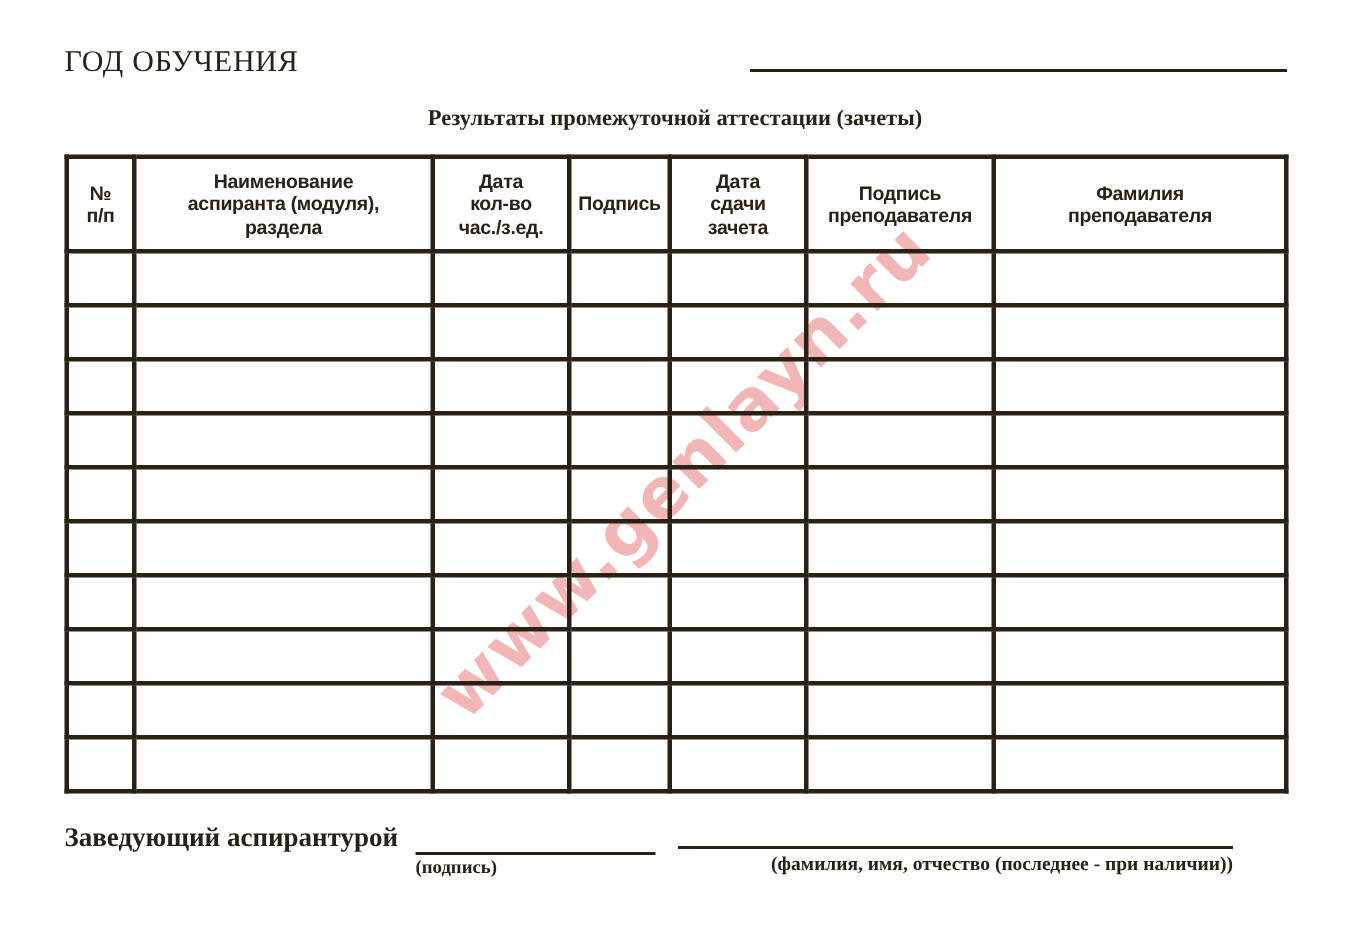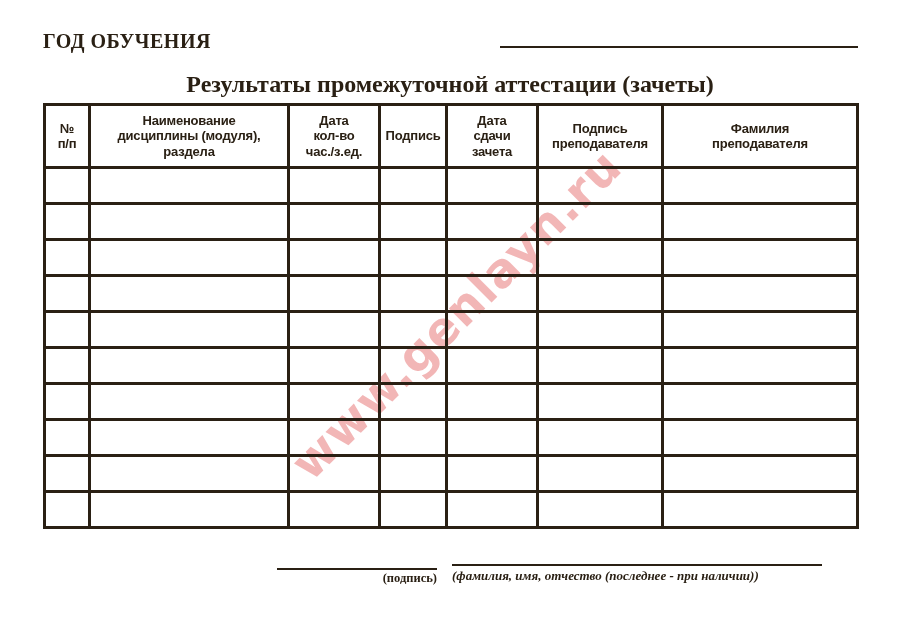--- a/index.html
+++ b/index.html
@@ -7,34 +7,34 @@
     position:relative;
     width:900px; height:630px;
     background:#ffffff;
     overflow:hidden;
     font-family:"Liberation Serif", serif;
     color:#2a2014;
   }
   
   .doc-heading {
     position:absolute; left:43px; top:30px;
-    font-size:20px; font-weight:bold; letter-spacing:0.5px;
+    font-size:20px; font-weight:normal; letter-spacing:0.5px;
     white-space:nowrap;
   }
   .aspirant-line {
     position:absolute; left:500px; top:28px; width:358px; height:18px;
     border-bottom:2px solid #2a2014;
   }
   .aspirant-caption {
     position:absolute; left:500px; top:48px; width:358px;
     text-align:center; font-size:13.5px; font-weight:bold;
   }
   .table-title {
     position:absolute; left:0; top:71px; width:900px;
-    text-align:center; font-size:24px; font-weight:bold;
+    text-align:center; font-size:15px; font-weight:bold;
   }
   
   .watermark {
     position:absolute; left:235px; top:288px; width:440px;
     text-align:center;
     transform:rotate(-45deg);
     font-family:"DejaVu Sans", sans-serif;
     font-size:47px; font-weight:bold; letter-spacing:1px;
     color:rgba(232,122,122,0.55);
     z-index:1;
@@ -66,29 +66,29 @@
     position:absolute; left:43px; top:548px;
     font-size:18px; font-weight:bold; white-space:nowrap;
     z-index:2;
   }
   .signature-line {
     position:absolute; left:277px; top:552px; width:160px; height:16px;
     border-bottom:2px solid #2a2014; z-index:2;
   }
   .signature-caption {
     position:absolute; left:277px; top:571px; width:160px;
-    text-align:right; font-size:12.5px; font-weight:bold;
+    text-align:left; font-size:12.5px; font-weight:bold;
   }
   .fio-line {
     position:absolute; left:452px; top:548px; width:370px; height:16px;
     border-bottom:2px solid #2a2014; z-index:2;
   }
   .fio-caption {
     position:absolute; left:452px; top:568px; width:370px;
-    text-align:left; font-size:13px; font-weight:bold;font-style:italic;
+    text-align:right; font-size:13px; font-weight:bold;
   }
 </style>
 </head>
 <body>
 
 <div class="page">
 
   <div class="doc-heading">ГОД ОБУЧЕНИЯ</div>
 
   <div class="aspirant-line"></div>
@@ -105,21 +105,21 @@
         <col style="width: 67px;">
         <col style="width: 91px;">
         <col style="width: 125px;">
         <col style="width: 195px;">
       </colgroup>
     <thead>
       <tr>
         <th>№
 п/п</th>
         <th>Наименование
-дисциплины (модуля),
+аспиранта (модуля),
 раздела</th>
         <th>Дата
 кол-во
 час./з.ед.</th>
         <th>Подпись</th>
         <th>Дата
 сдачи
 зачета</th>
         <th>Подпись
 преподавателя</th>
@@ -214,18 +214,19 @@
           <td></td>
           <td></td>
           <td></td>
           <td></td>
           <td></td>
           <td></td>
         </tr>
       </tbody>
   </table>
 
+  <div class="footer-label">Заведующий аспирантурой</div>
   <div class="signature-line"></div>
   <div class="signature-caption">(подпись)</div>
   <div class="fio-line"></div>
   <div class="fio-caption">(фамилия, имя, отчество (последнее - при наличии))</div>
 
 </div>
 
 </body></html>

